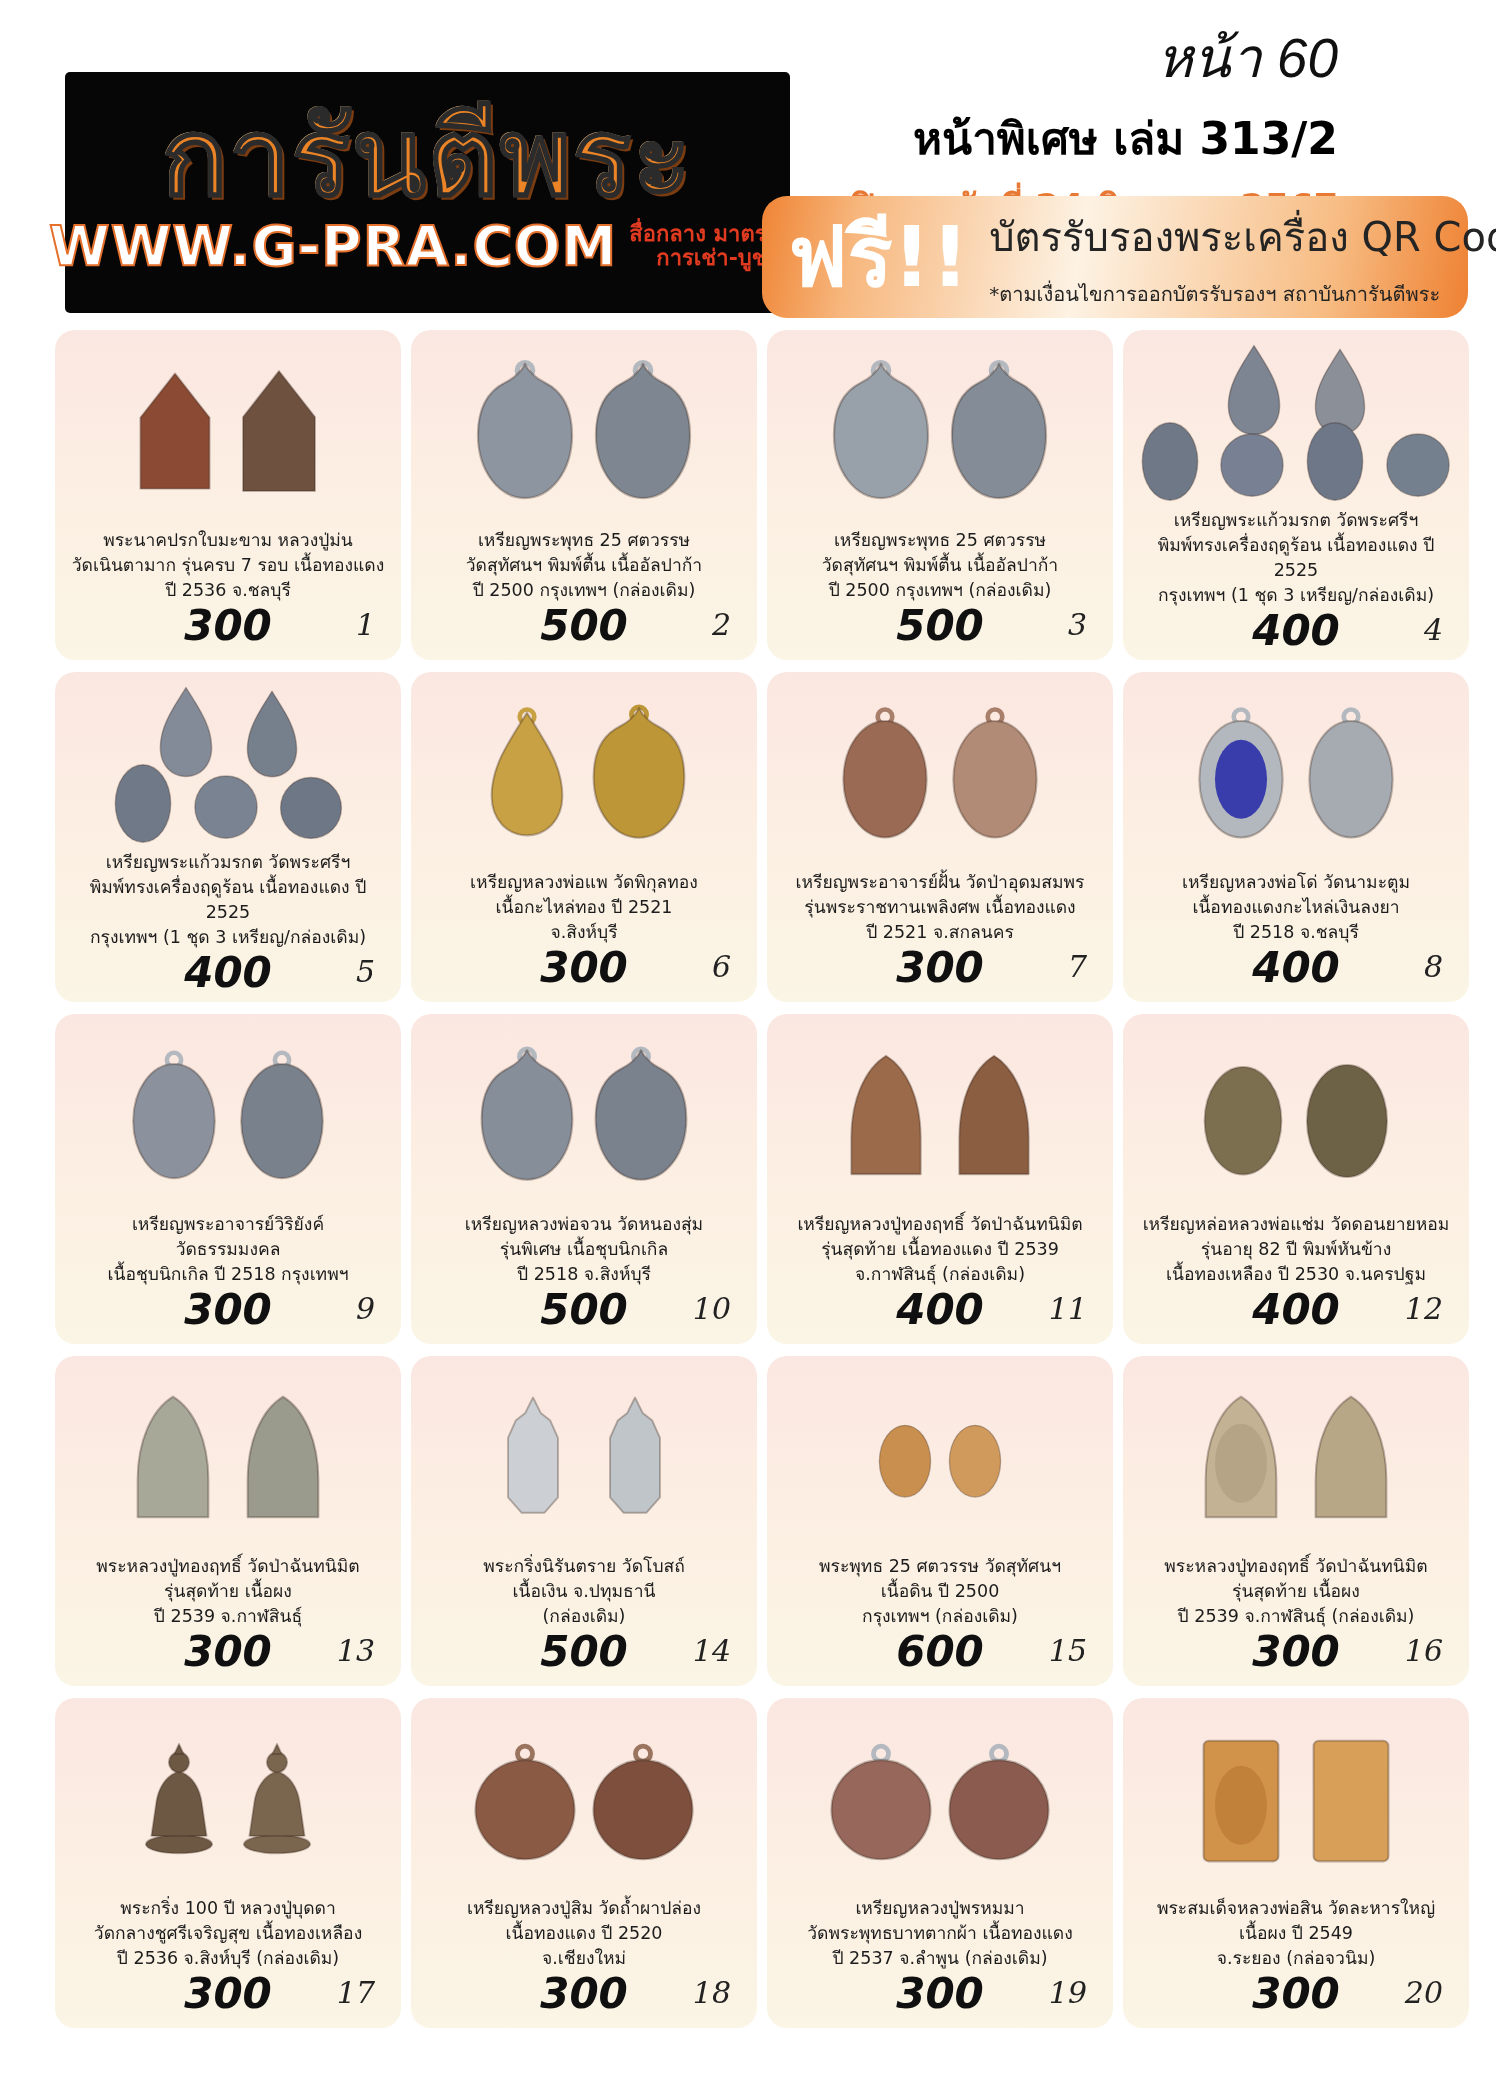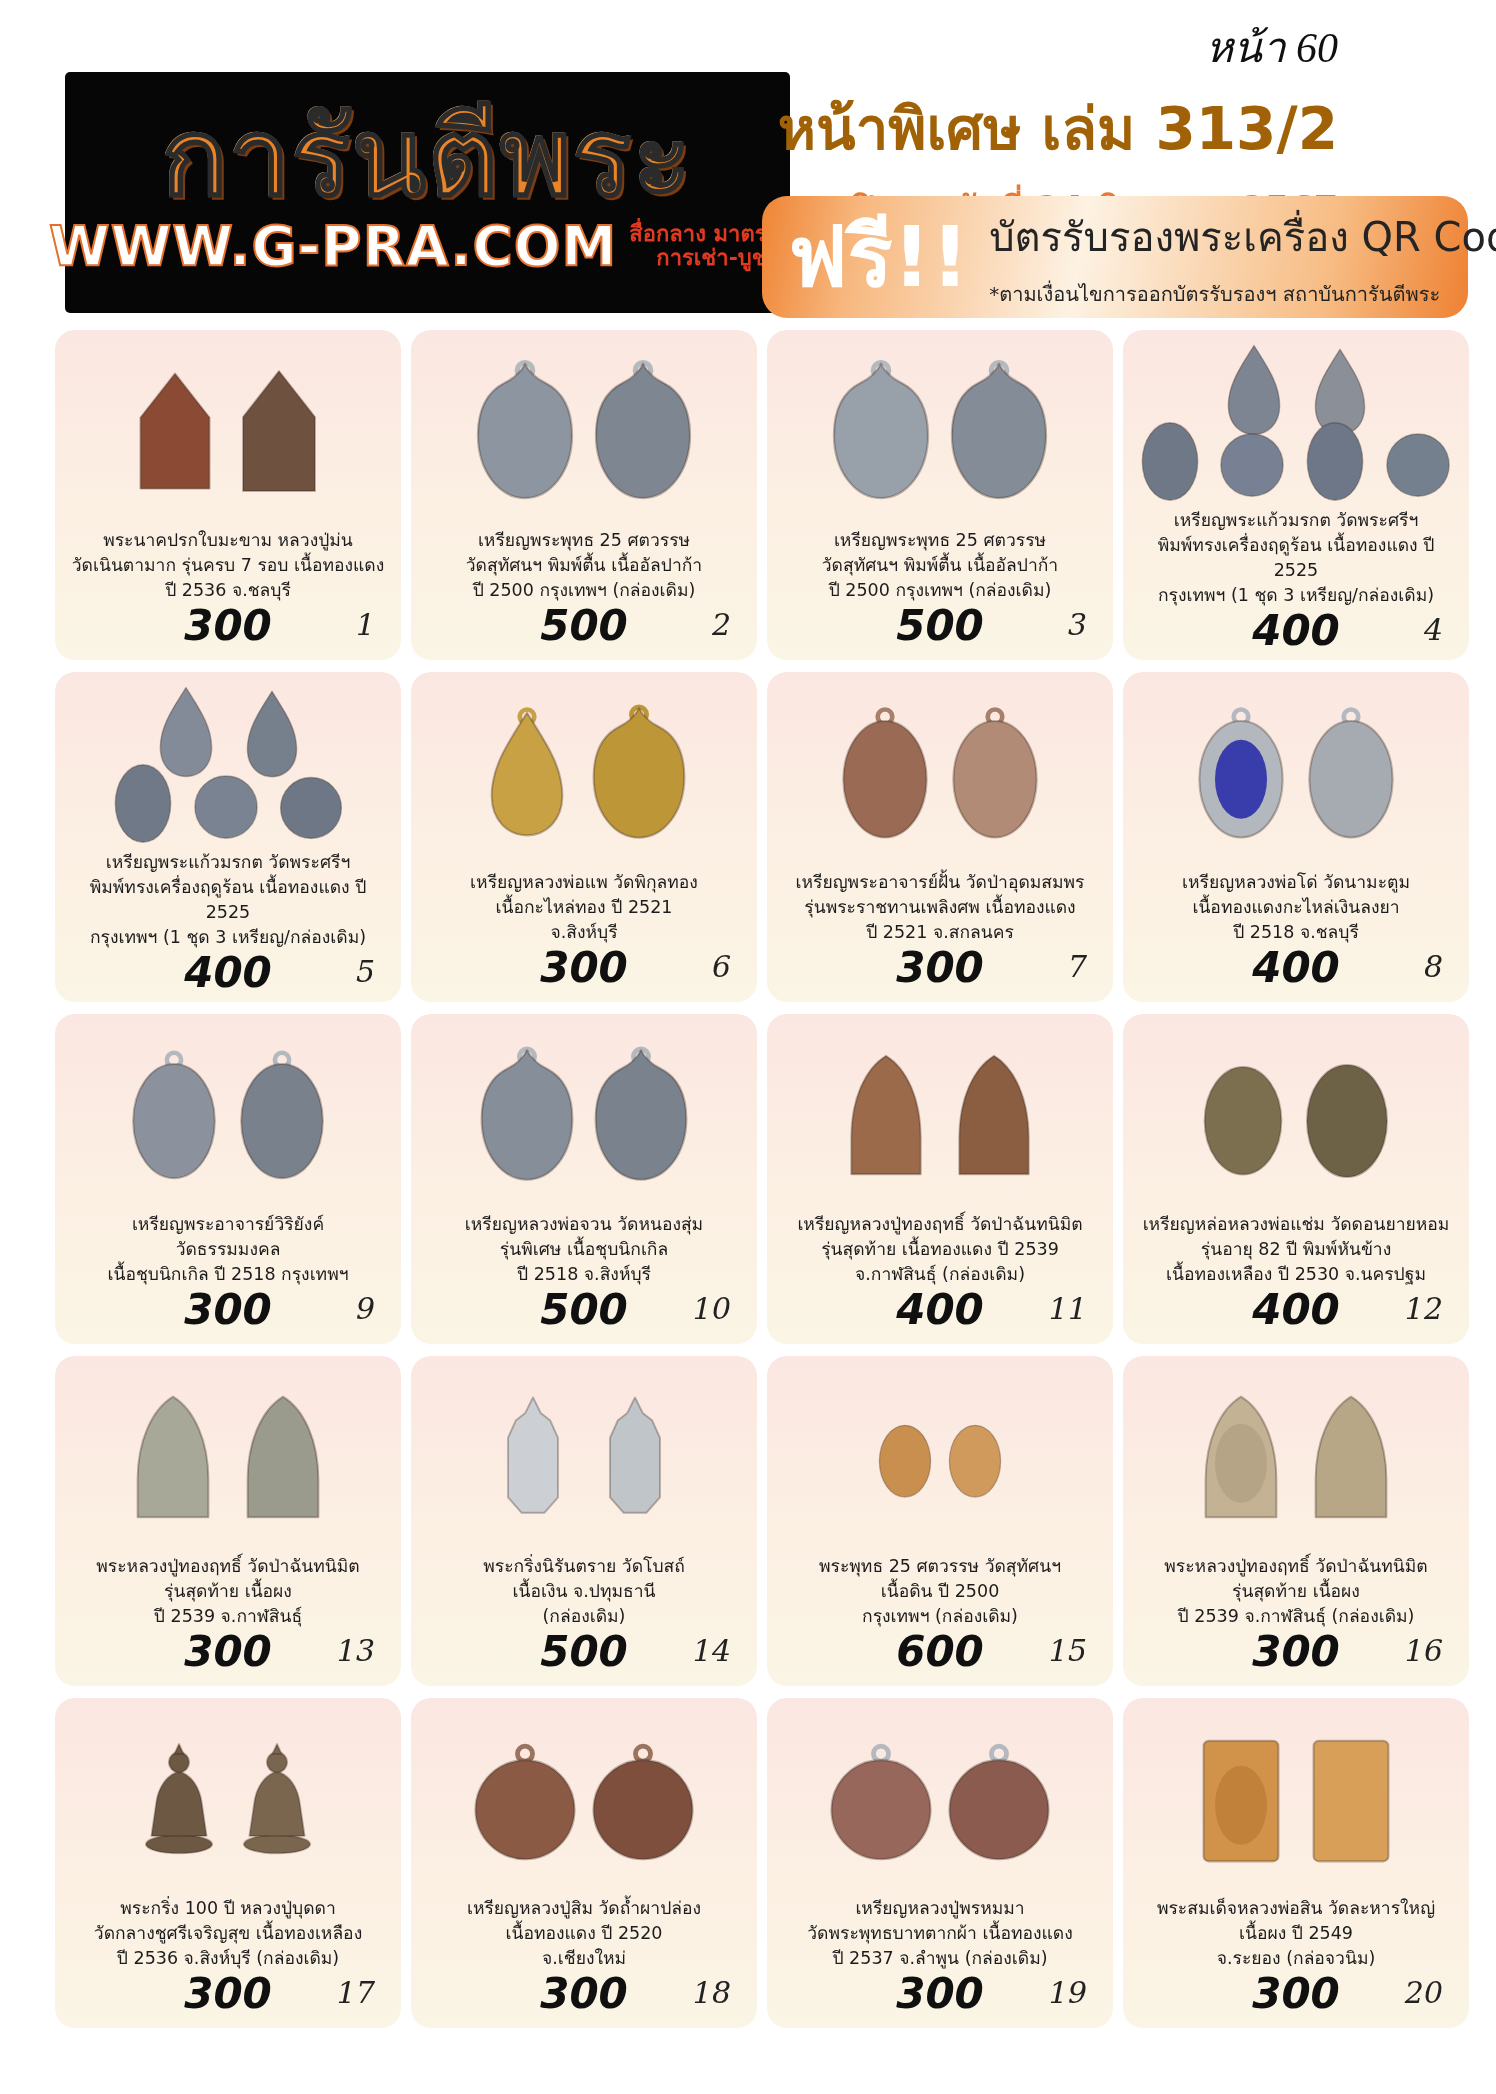--- a/index.html
+++ b/index.html
@@ -9,22 +9,22 @@
   
   .logo-box{position:absolute;left:65px;top:72px;width:725px;height:241px;background:#060606;
             border-radius:5px;display:flex;flex-direction:column;align-items:center;justify-content:center;}
   .brand{font-size:108px;font-weight:800;color:#ea8426;line-height:.95;letter-spacing:2px;
          -webkit-text-stroke:2px #2b2b2b;text-shadow:3px 3px 0 #7a3c10,-1px -1px 0 #f9c27c;white-space:nowrap;}
   .logo-row{display:flex;align-items:center;gap:12px;margin-top:4px;}
   .site{font-size:55px;font-weight:800;color:#ffffff;-webkit-text-stroke:2px #e5702c;letter-spacing:1px;white-space:nowrap;}
   .tagline{color:#e03a20;font-weight:800;font-size:22px;line-height:1.08;text-align:center;white-space:nowrap;}
 
   .hdr-block{position:absolute;right:158px;top:14px;text-align:right;}
-  .page-num{font-size:42px;font-style:italic;color:#101010;font-family:Liberation Serif, serif;}
-  .edition{font-size:58px;font-weight:800;color:#a16207;margin-top:2px;white-space:nowrap;}
+  .page-num{font-size:55px;font-style:italic;color:#101010;font-family:Liberation Sans, sans-serif;}
+  .edition{font-size:44px;font-weight:800;color:#000000;margin-top:2px;white-space:nowrap;}
   .booking{font-size:35px;font-weight:700;color:#e87934;margin-top:6px;white-space:nowrap;}
 
   .promo{position:absolute;left:762px;top:196px;width:706px;height:122px;border-radius:25px;
          background:linear-gradient(100deg,#ef8434 0%,#f7b87f 14%,#fdf2e3 45%,#f7bc83 80%,#ee8132 100%);
          display:flex;align-items:center;}
   .free{font-size:84px;font-weight:800;color:#ffffff;margin-left:26px;line-height:1;white-space:nowrap;}
   .promo-text{margin-left:20px;min-width:0;}
   .promo-title{font-size:40px;color:#242424;white-space:nowrap;}
   .promo-cond{font-size:20px;font-weight:400;color:#242424;margin-top:9px;white-space:nowrap;}
 

